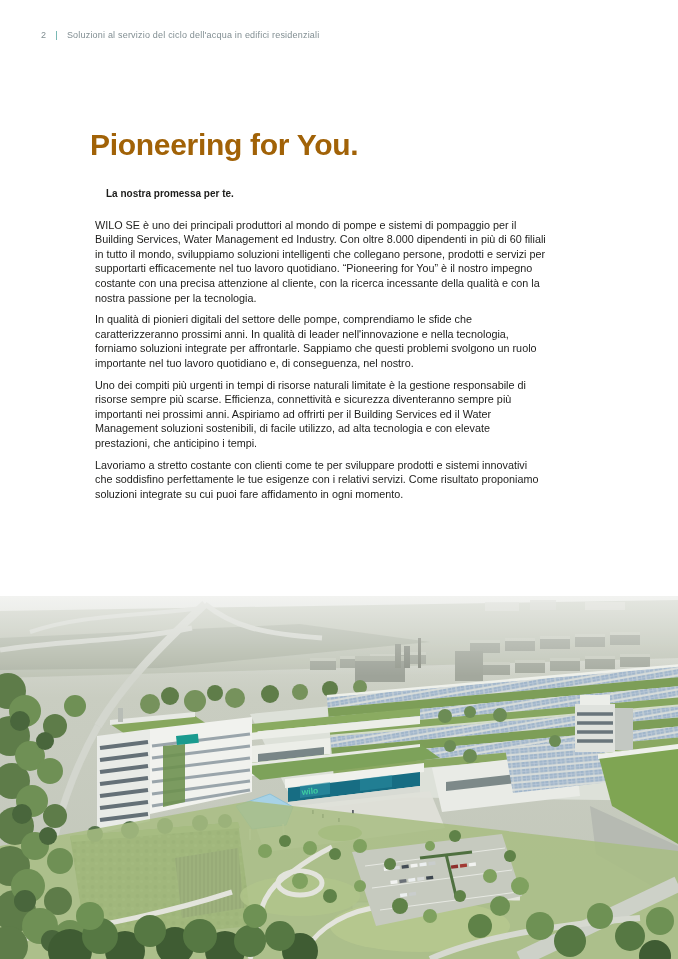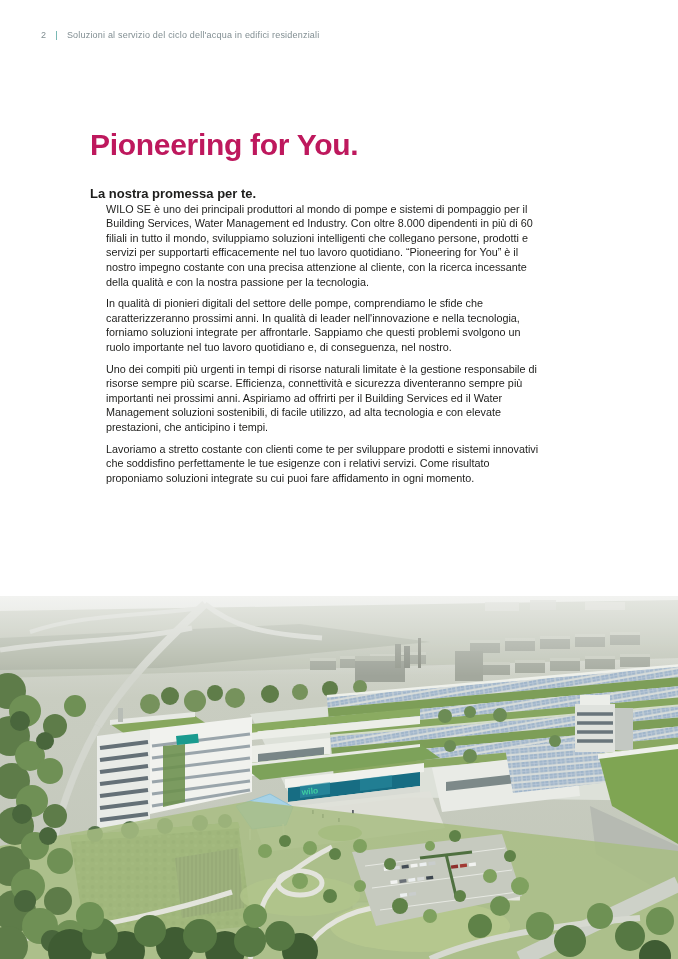--- a/index.html
+++ b/index.html
@@ -3,24 +3,24 @@
 <meta charset="utf-8">
 <style>
   html,body{margin:0;padding:0;background:#ffffff;}
   .page{position:relative;width:678px;height:959px;background:#ffffff;overflow:hidden;
         font-family:"Liberation Sans",sans-serif;}
   .pg-header{position:absolute;top:29px;left:41px;display:flex;align-items:baseline;
              font-size:9px;color:#818e92;letter-spacing:.2px;}
   .pg-num{margin-right:9px;}
   .pg-sep{color:#57a7a1;margin-right:9px;font-size:9.5px;}
   .content{position:absolute;left:90px;top:129px;width:457px;}
-  .title{font-size:30px;line-height:31px;color:#be185d;font-weight:700;
+  .title{font-size:30px;line-height:31px;color:#a16207;font-weight:700;
          letter-spacing:-.3px;margin:0 0 27px 0;}
-  .lead{font-size:13px;font-weight:700;color:#1d1d1b;margin:0;line-height:14.6px;}
-  .content p{font-size:10.8px;color:#1d1d1b;line-height:14.6px;margin:0 0 7px 16px;}
+  .lead{font-size:10px;font-weight:700;color:#1d1d1b;margin:16px;line-height:14.6px;}
+  .content p{font-size:10.8px;color:#1d1d1b;line-height:14.6px;margin:0 0 7px 5px;}
   .photo{position:absolute;left:0;top:596px;width:678px;height:363px;margin:0;}
   .photo svg{display:block;}
 </style>
 </head>
 <body>
 
 <div class="page">
 
   <header class="pg-header">
     <span class="pg-num">2</span>

